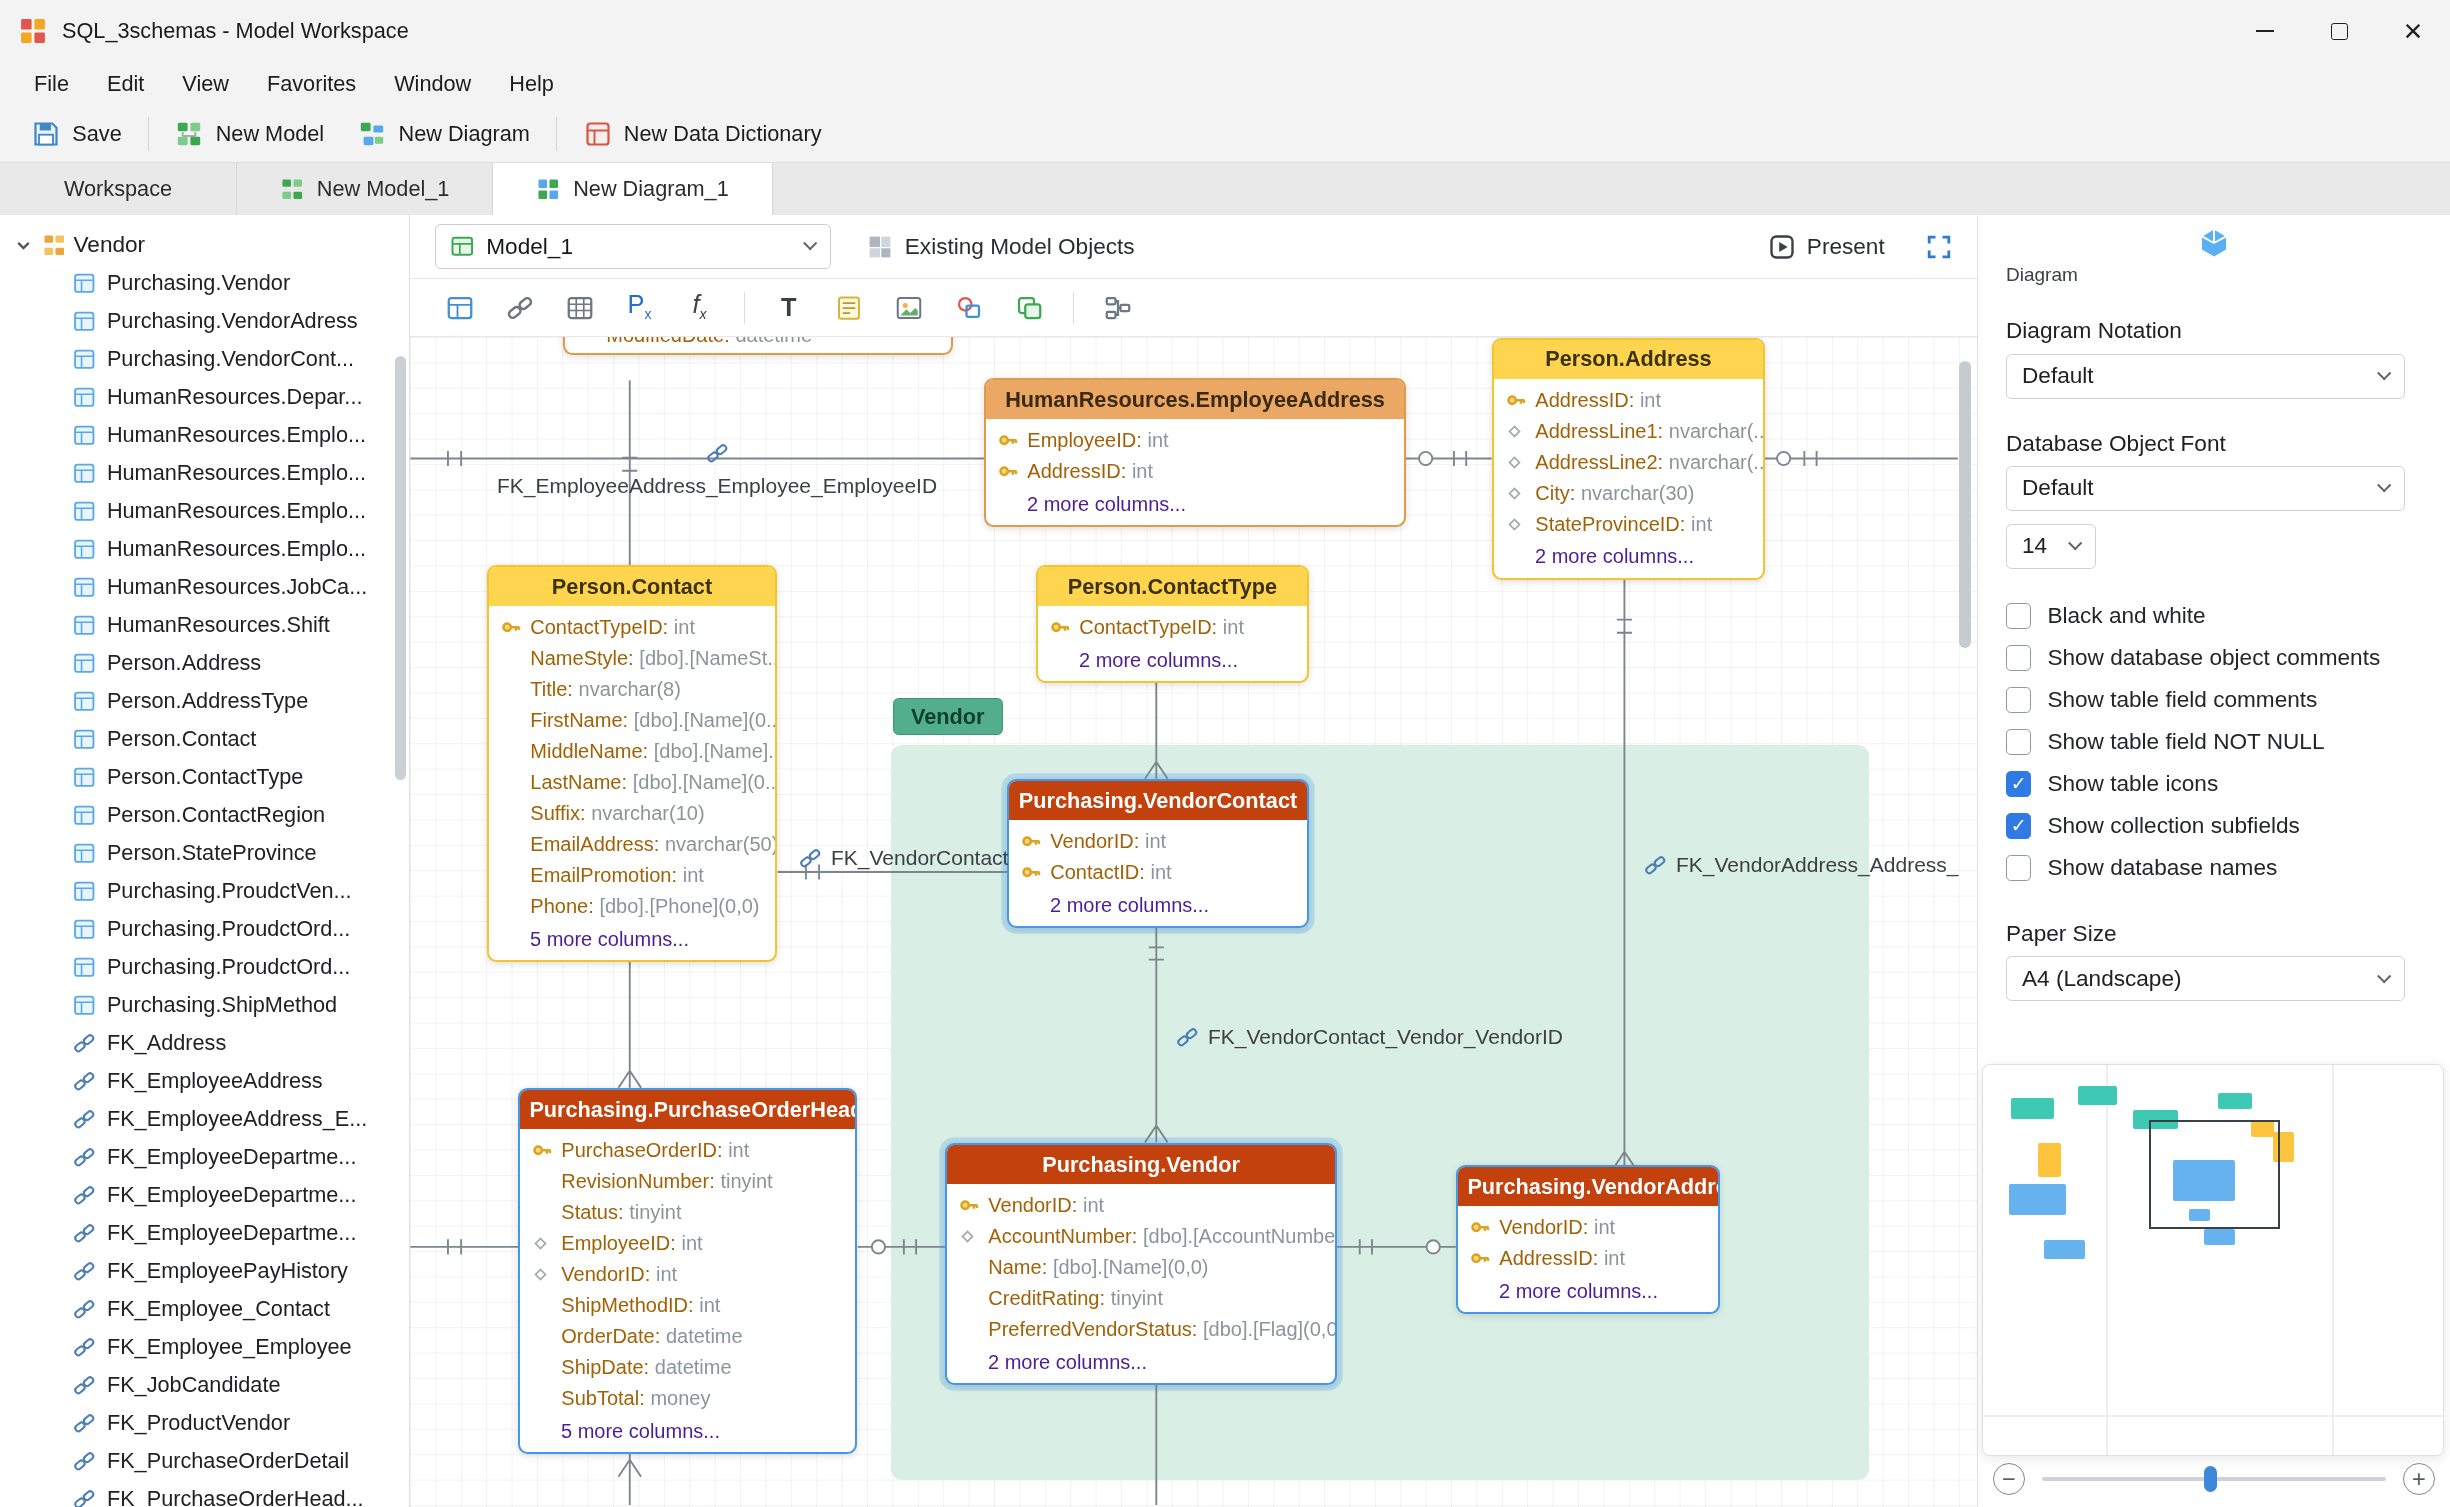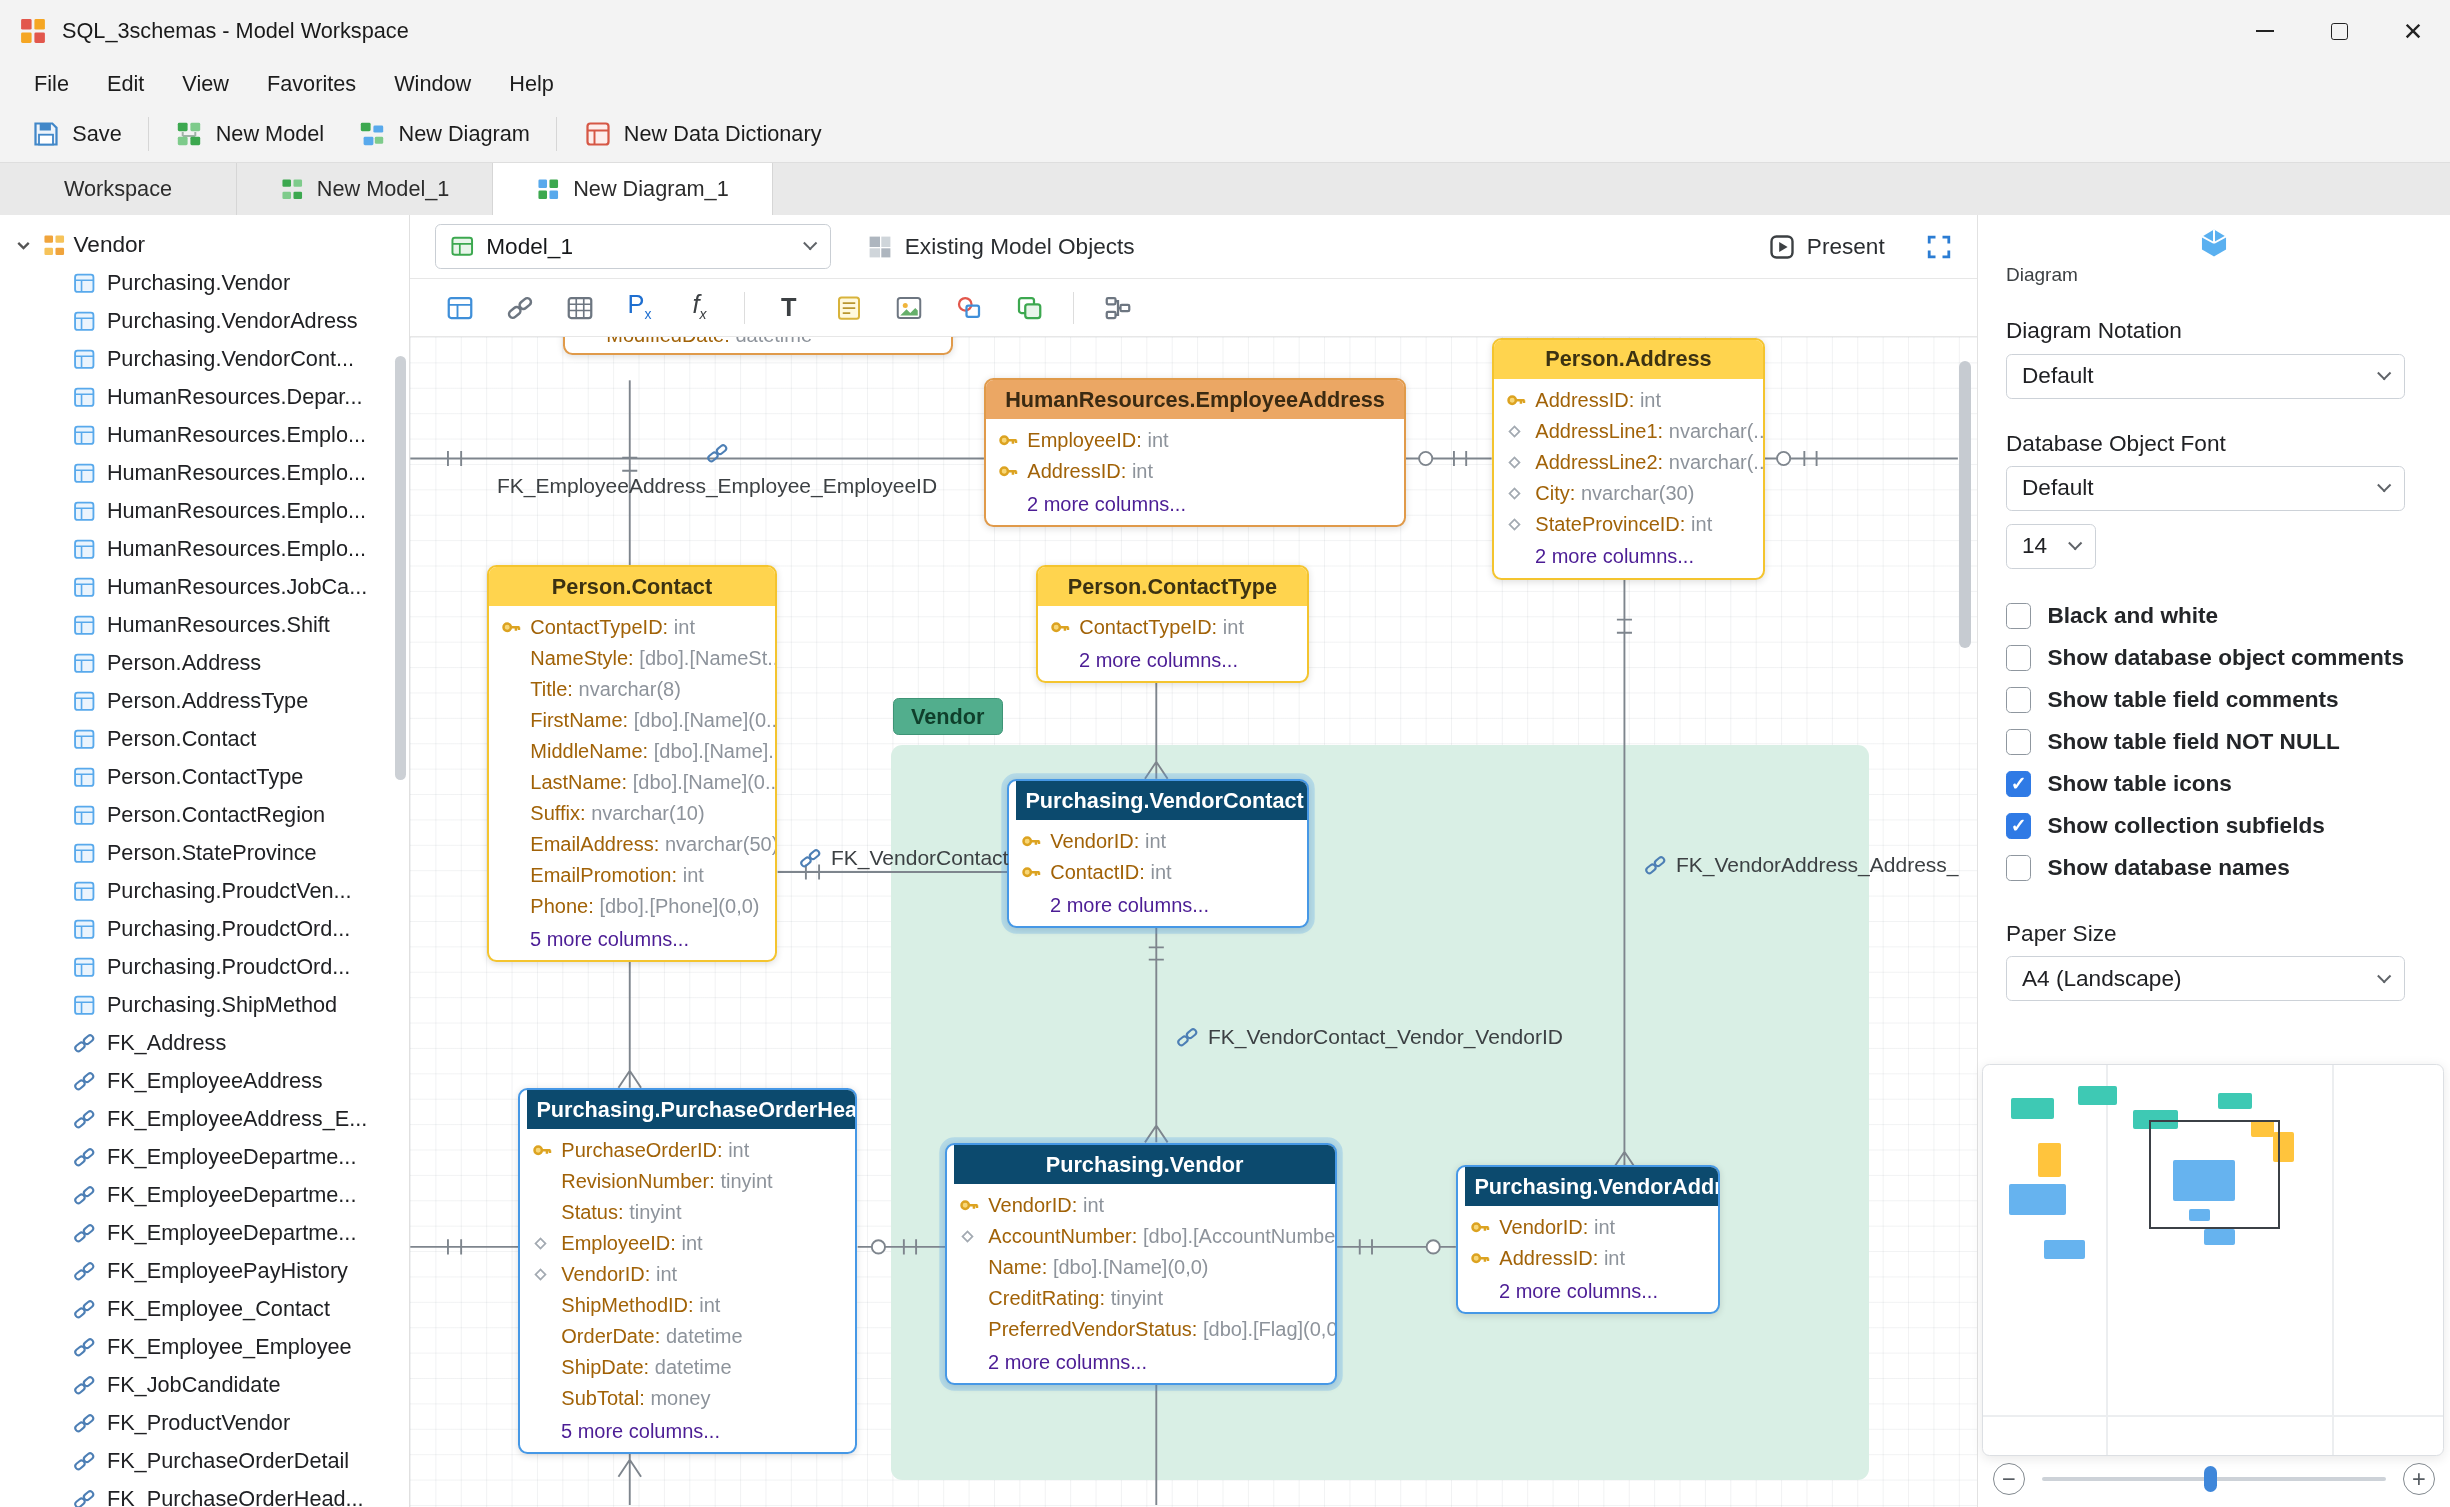--- a/index.html
+++ b/index.html
@@ -60,39 +60,39 @@
   .badge { position:absolute; left:483px; top:361px; z-index:3; background:#52ae8d; border:1.9px solid #3e9476; color:#0f3f2b; font-size:21.7px; font-weight:600; padding:4.7px 17px; border-radius:5.7px; }
 
   .dtable { position:absolute; background:#fff; border-radius:9.4px; box-shadow:0 1.9px 7.5px rgba(0,0,0,0.13); z-index:3; overflow:hidden; }
   .dtable.orange { border:2.8px solid #e09a4a; }
   .dtable.yellow { border:2.8px solid #f4c42e; }
   .dtable.blue   { border:2.8px solid #4698e6; }
   .dtable.selected { box-shadow:0 0 0 5.7px rgba(86,167,236,0.28), 0 1.9px 7.5px rgba(0,0,0,0.15); }
   .dt-header { padding:6.6px 9.4px; font-size:21.7px; font-weight:600; text-align:center; white-space:nowrap; overflow:hidden; }
   .orange .dt-header { background:#eba764; color:#3a2a12; }
   .yellow .dt-header { background:#ffd44e; color:#3c3212; }
-  .blue   .dt-header { background:#0c4a6e; color:#fff;margin-left:7px; }
+  .blue   .dt-header { background:#c2410c; color:#fff; }
   .dt-body { padding:5.7px 0 1.9px; }
   .dt-row { display:flex; align-items:center; height:31px; padding:0 11.3px; font-size:20px; white-space:nowrap; overflow:hidden; }
   .dt-ic { width:30px; min-width:30px; display:flex; align-items:center; }
   .dt-name { color:#a16207; }
   .dt-type { color:#8d939b; margin-left:5.7px; }
   .dt-footer { padding:3.8px 11.3px 9.4px 41px; font-size:20px; color:#4c1d95; white-space:nowrap; }
 
   .fklabel { position:absolute; display:flex; align-items:center; gap:8.5px; z-index:4; font-size:21px; color:#3c4043; white-space:nowrap; }
   .cv-scroll { position:absolute; top:23.6px; right:5.7px; width:12.3px; height:287px; background:#c6cbd1; border-radius:6.6px; z-index:6; }
 
   
   .rightpanel { width:473px; min-width:473px; background:#fff; border-left:0.9px solid #e2e2e2; position:relative; padding:0 28px; }
   .pico { display:flex; justify-content:center; margin-top:11.3px; height:36px; }
   .ptitle { margin-top:1.9px; font-size:19px; color:#3c4043; }
   .plabel { margin-top:32px; font-size:22.6px; color:#202124; }
   .dd { margin-top:9.4px; height:45px; border:1.9px solid #cdd2d8; border-radius:5.7px; display:flex; align-items:center; padding:0 15px; font-size:22.6px; color:#202124; background:#fff; width:399px; }
   .dd.small { width:90px; margin-top:13px; }
-  #checks { margin-top:26px;font-weight:bold; }
+  #checks { margin-top:26px; }
   .chk-row { display:flex; align-items:center; gap:16px; height:42px; }
   .cb { width:25.4px; height:25.4px; min-width:25.4px; border:1.9px solid #8f979f; border-radius:4.7px; background:#fff; display:flex; align-items:center; justify-content:center; font-size:19px; color:#fff; }
   .cb.on { background:#2f7ae5; border-color:#2f7ae5; }
   .chk-lb { font-size:22.6px; color:#232528; }
 
   .minimap { position:absolute; left:3.8px; right:5.7px; top:849px; height:392px; background:#fff; border:0.9px solid #dcdfe3; border-radius:7.5px; box-shadow:0 2.8px 11.3px rgba(0,0,0,0.09); overflow:hidden; }
   .mm-b { position:absolute; border-radius:1.9px; }
   .mm-vp { position:absolute; border:2.8px solid #3b4046; }
   .mm-line { position:absolute; background:#eceef0; }
 

